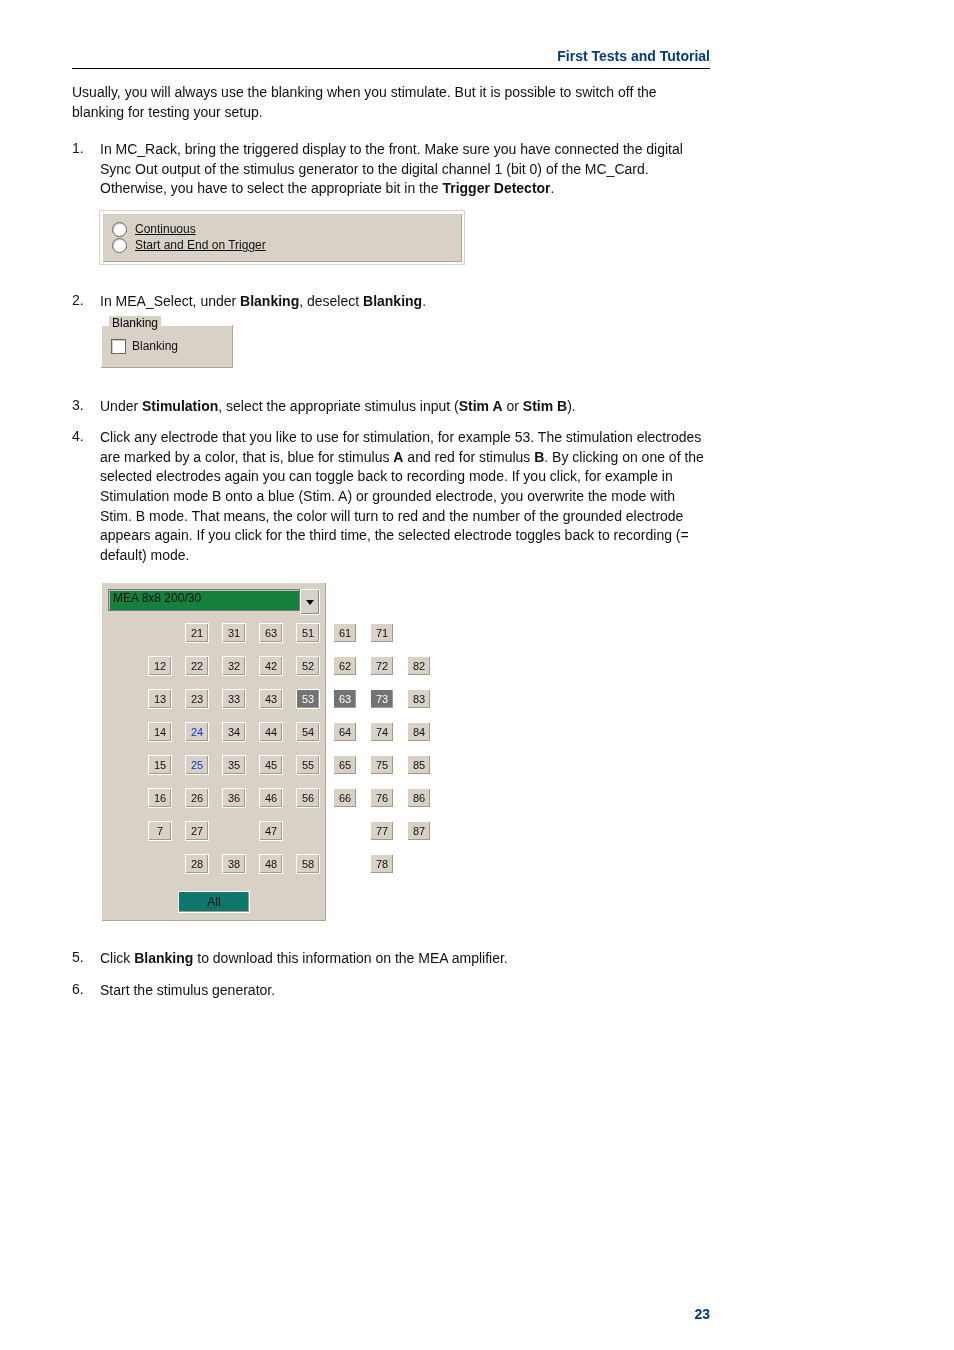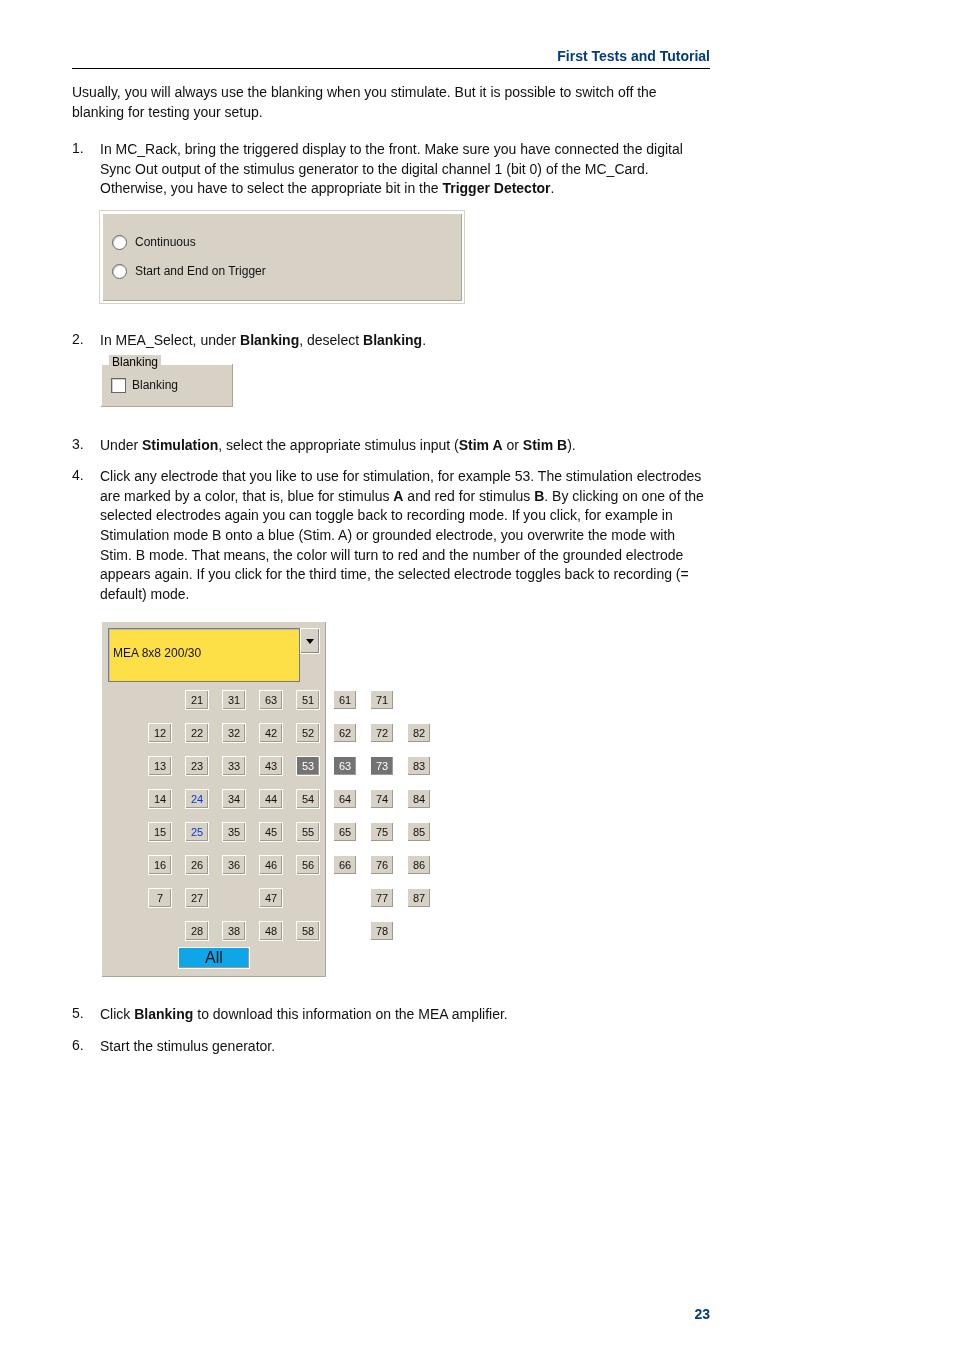--- a/index.html
+++ b/index.html
@@ -58,23 +58,24 @@
     width: 340px;
     border: 2px solid #fff;
     background: #d8d2c6;
     padding: 8px 10px;
     box-shadow: inset 1px 1px 0 #fff, inset -1px -1px 0 #aca697, 0 0 0 1px #d8d2c6;
     margin-bottom: 28px;
   }
   .radio-row {
     display: flex;
     align-items: center;
-    margin: 14px 0;
+    margin: 1px 0;
     font-size: 12px;
     font-family: Tahoma, Verdana, sans-serif;
+    text-decoration: underline;
   }
   .radio {
     width: 13px; height: 13px;
     border-radius: 50%;
     border: 1px solid #666;
     background: #fff;
     margin-right: 8px;
     display: inline-flex;
     align-items: center;
     justify-content: center;
@@ -137,24 +138,24 @@
     font-size: 12px;
     margin-bottom: 26px;
   }
   .elec-dropdown {
     display: flex;
     margin-bottom: 8px;
   }
   .elec-dropdown-input {
     flex: 1;
     height: 20px;
-    background: #fde047;
+    background: #15803d;
     border: 1px solid #7a7a7a;
     box-shadow: inset 1px 1px 0 #bbb;
-    padding: 16px 4px;
+    padding: 0 4px;
     line-height: 16px;
   }
   .elec-dropdown-btn {
     width: 18px;
     height: 24px;
     background: #d8d2c6;
     border: 1px solid #fff;
     box-shadow: inset -1px -1px 0 #888;
     display: flex; align-items: center; justify-content: center;
   }
@@ -177,27 +178,27 @@
     box-shadow: inset -1px -1px 0 #9f9a8d;
     display: flex;
     align-items: center;
     justify-content: center;
     font-size: 11px;
   }
   .cell.empty { visibility: hidden; }
   .cell.blue { color: #003bd4; font-weight: normal; }
   .cell.red { background: #737373; color: #fff; }
   .all-btn {
-    margin: 6px auto 0 auto;
+    margin: 17px auto 0 auto;
     width: 70px; height: 20px;
-    background: #0ea5e9;
+    background: #0f766e;
     border: 1px solid #fff;
     box-shadow: inset -1px -1px 0 #9f9a8d;
     display: flex; align-items: center; justify-content: center;
-    font-size: 16px;
+    font-size: 12px;
   }
 
   .footer {
     position: absolute;
     bottom: 28px;
     right: 60px;
     color: #003b7f;
     font-weight: bold;
     font-size: 14px;
   }

